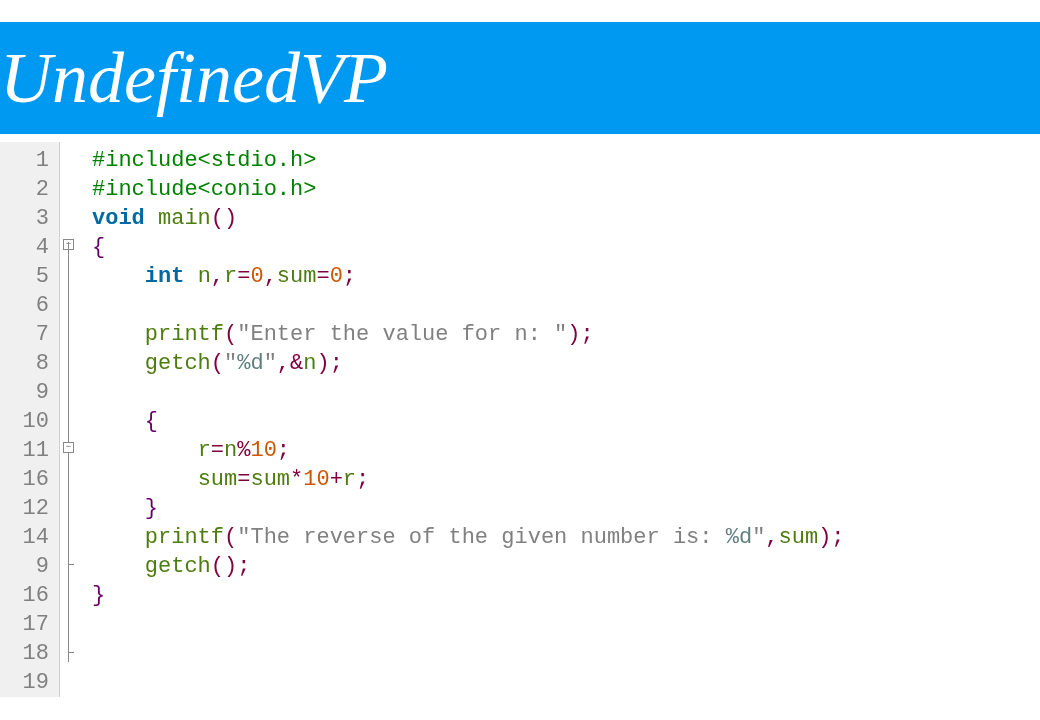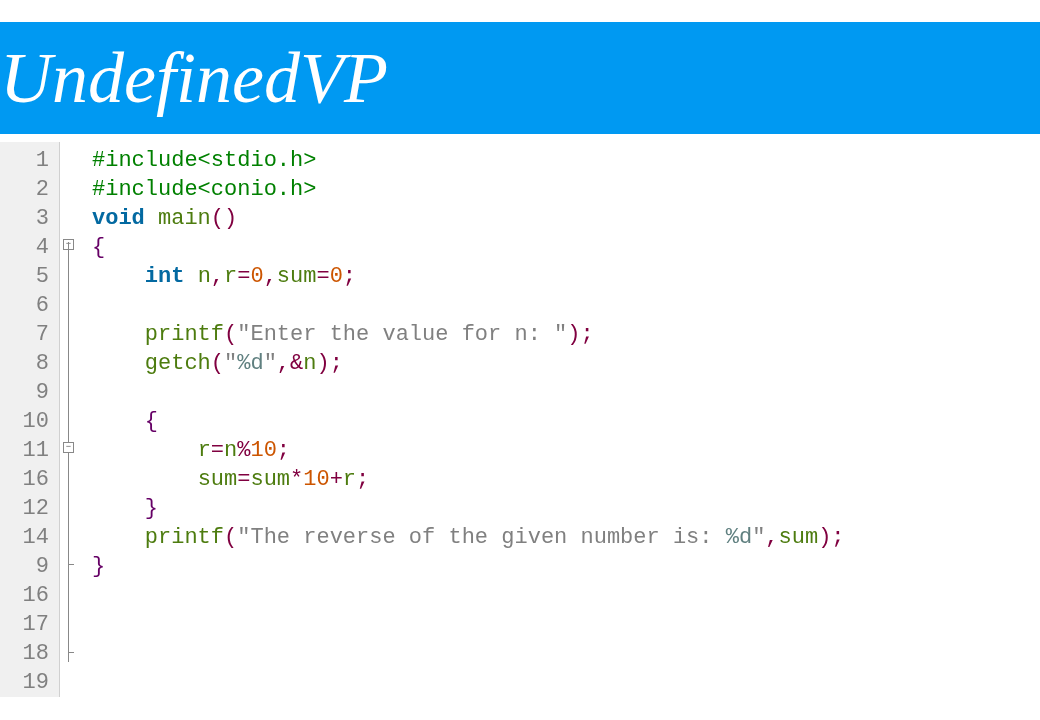--- a/index.html
+++ b/index.html
@@ -143,16 +143,17 @@
     <div class="code-line"><span>    </span><span class="kw">int</span><span> </span><span class="id">n</span><span class="op">,</span><span class="id">r</span><span class="op">=</span><span class="num">0</span><span class="op">,</span><span class="id">sum</span><span class="op">=</span><span class="num">0</span><span class="op">;</span></div>
     <div class="code-line"><span>    </span></div>
     <div class="code-line"><span>    </span><span class="id">printf</span><span class="op">(</span><span class="str">"Enter the value for n: "</span><span class="op">)</span><span class="op">;</span></div>
     <div class="code-line"><span>    </span><span class="id">getch</span><span class="op">(</span><span class="str">"</span><span class="fmt">%d</span><span class="str">"</span><span class="op">,</span><span class="op">&amp;</span><span class="id">n</span><span class="op">)</span><span class="op">;</span></div>
     <div class="code-line"><span>    </span></div>
     <div class="code-line"><span>    </span><span class="br">{</span></div>
     <div class="code-line"><span>        </span><span class="id">r</span><span class="op">=</span><span class="id">n</span><span class="op">%</span><span class="num">10</span><span class="op">;</span></div>
     <div class="code-line"><span>        </span><span class="id">sum</span><span class="op">=</span><span class="id">sum</span><span class="op">*</span><span class="num">10</span><span class="op">+</span><span class="id">r</span><span class="op">;</span></div>
     <div class="code-line"><span>    </span><span class="br">}</span></div>
     <div class="code-line"><span>    </span><span class="id">printf</span><span class="op">(</span><span class="str">"</span><span class="str">The reverse of the given number is: </span><span class="fmt">%d</span><span class="str">"</span><span class="op">,</span><span class="id">sum</span><span class="op">)</span><span class="op">;</span></div>
+    <div class="code-line"><span>    </span><span class="id">getch</span><span class="op">(</span><span class="op">)</span><span class="op">;</span></div>
     <div class="code-line"><span class="br">}</span></div>
     <div class="code-line">&nbsp;</div>
   </div>
 </div>
 
 </body></html>

